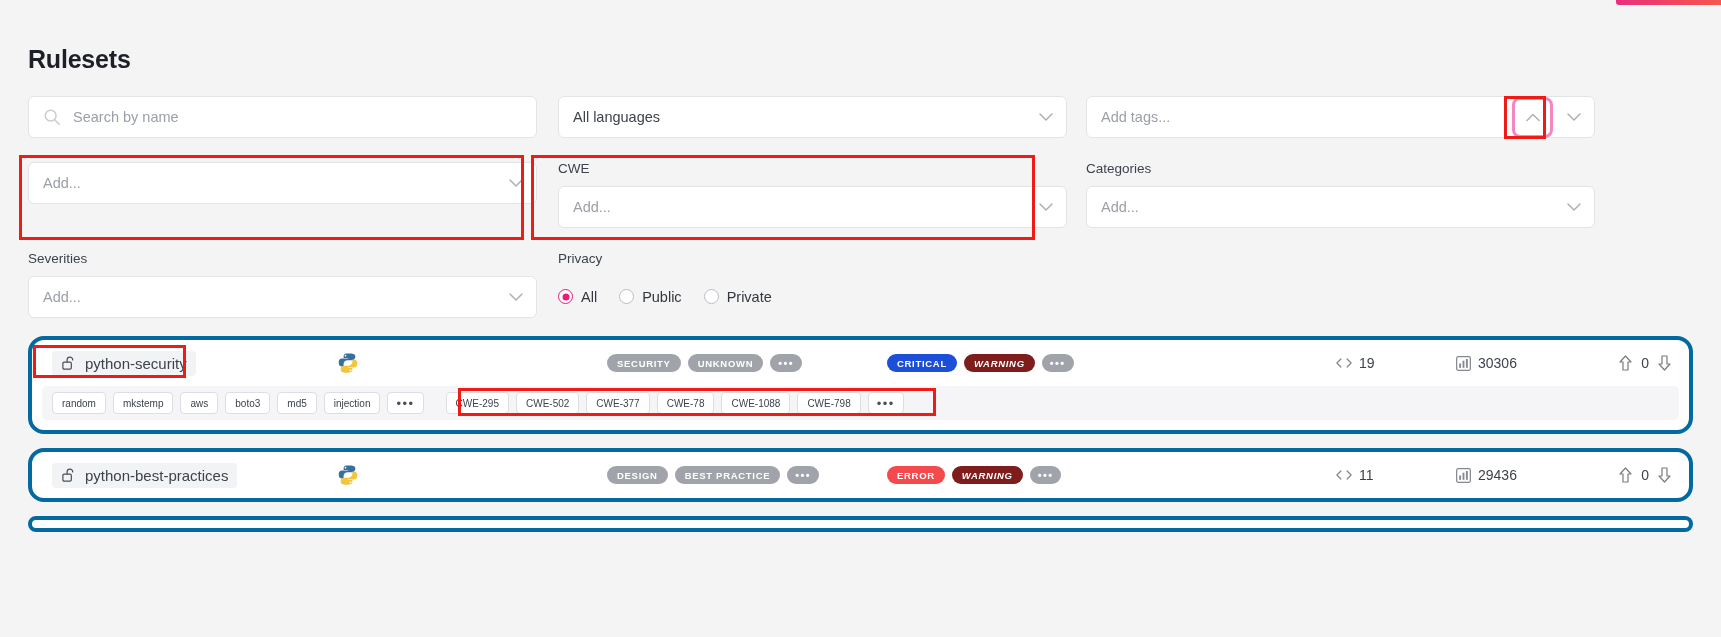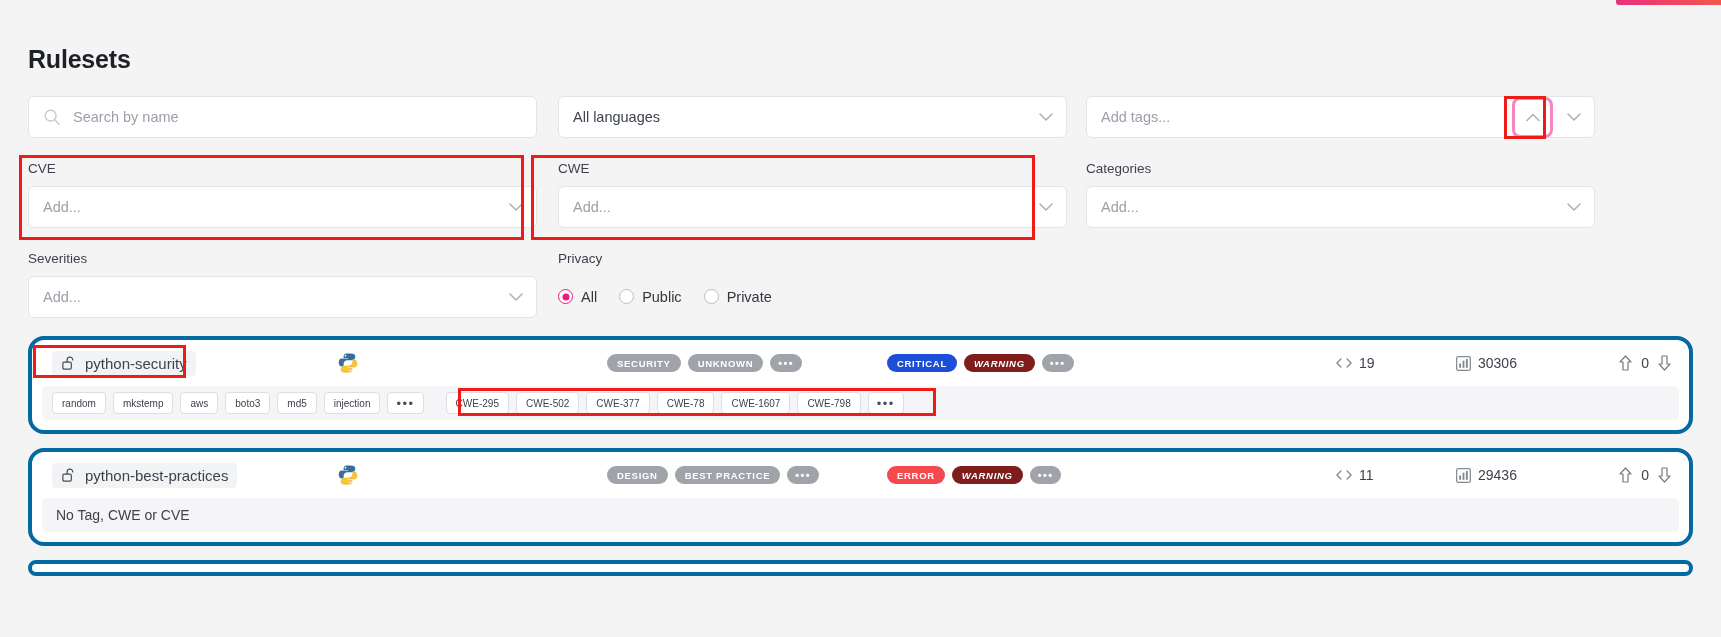--- a/index.html
+++ b/index.html
@@ -262,21 +262,20 @@
 
       <div class="collapse-btn">
         <svg viewBox="0 0 14 9">
           <polyline points="1,7.5 7,1.5 13,7.5" fill="none" stroke="#6b707a" stroke-width="1.5" stroke-linecap="round" stroke-linejoin="round"></polyline>
         </svg>
       </div>
     </div>
 
     <div class="frow" style="margin-top: 24px;">
       <div class="fcol c1">
-        <span class="flabel">CVE</span>
         <div class="field">
           <span class="ph">Add...</span>
           <svg class="chev" viewBox="0 0 14 9">
             <polyline points="1,1.5 7,7.5 13,1.5" fill="none" stroke="#6b707a" stroke-width="1.5" stroke-linecap="round" stroke-linejoin="round"></polyline>
           </svg>
         </div>
       </div>
 
       <div class="fcol c2">
         <span class="flabel">CWE</span>
@@ -399,21 +398,21 @@
           <span class="tag">boto3</span>
           <span class="tag">md5</span>
           <span class="tag">injection</span>
           <span class="tag dots">•••</span>
         </span>
         <span class="tagwrap cwe">
           <span class="tag">CWE-295</span>
           <span class="tag">CWE-502</span>
           <span class="tag">CWE-377</span>
           <span class="tag">CWE-78</span>
-          <span class="tag">CWE-1607</span>
+          <span class="tag">CWE-1088</span>
           <span class="tag">CWE-798</span>
           <span class="tag dots">•••</span>
         </span>
       </div>
     </div>
 
     <div class="card">
       <div class="card-main">
         <span class="rs-name">
           <svg viewBox="0 0 16 17">
@@ -464,23 +463,20 @@
               <path d="M6.5 1 L12 7 H9 V15 H4 V7 H1 Z" fill="none" stroke="#4a4f59" stroke-width="1.2" stroke-linejoin="round"></path>
             </svg>
             <span>0</span>
             <svg width="13" height="16" viewBox="0 0 13 16">
               <path d="M6.5 15 L12 9 H9 V1 H4 V9 H1 Z" fill="none" stroke="#4a4f59" stroke-width="1.2" stroke-linejoin="round"></path>
             </svg>
           </span>
         </span>
       </div>
 
-      <div class="card-sub">
-        <span class="no-tags">No Tag, CWE or CVE</span>
-      </div>
     </div>
 
     <div class="card partial"></div>
 
   </div>
 
   <div class="anno" style="left:19px; top:155px; width:505px; height:85px;"></div>
   <div class="anno" style="left:531px; top:155px; width:504px; height:85px;"></div>
   <div class="anno" style="left:1504px; top:96px; width:42px; height:43px;"></div>
   <div class="anno" style="left:33px; top:345px; width:153px; height:33px;"></div>

